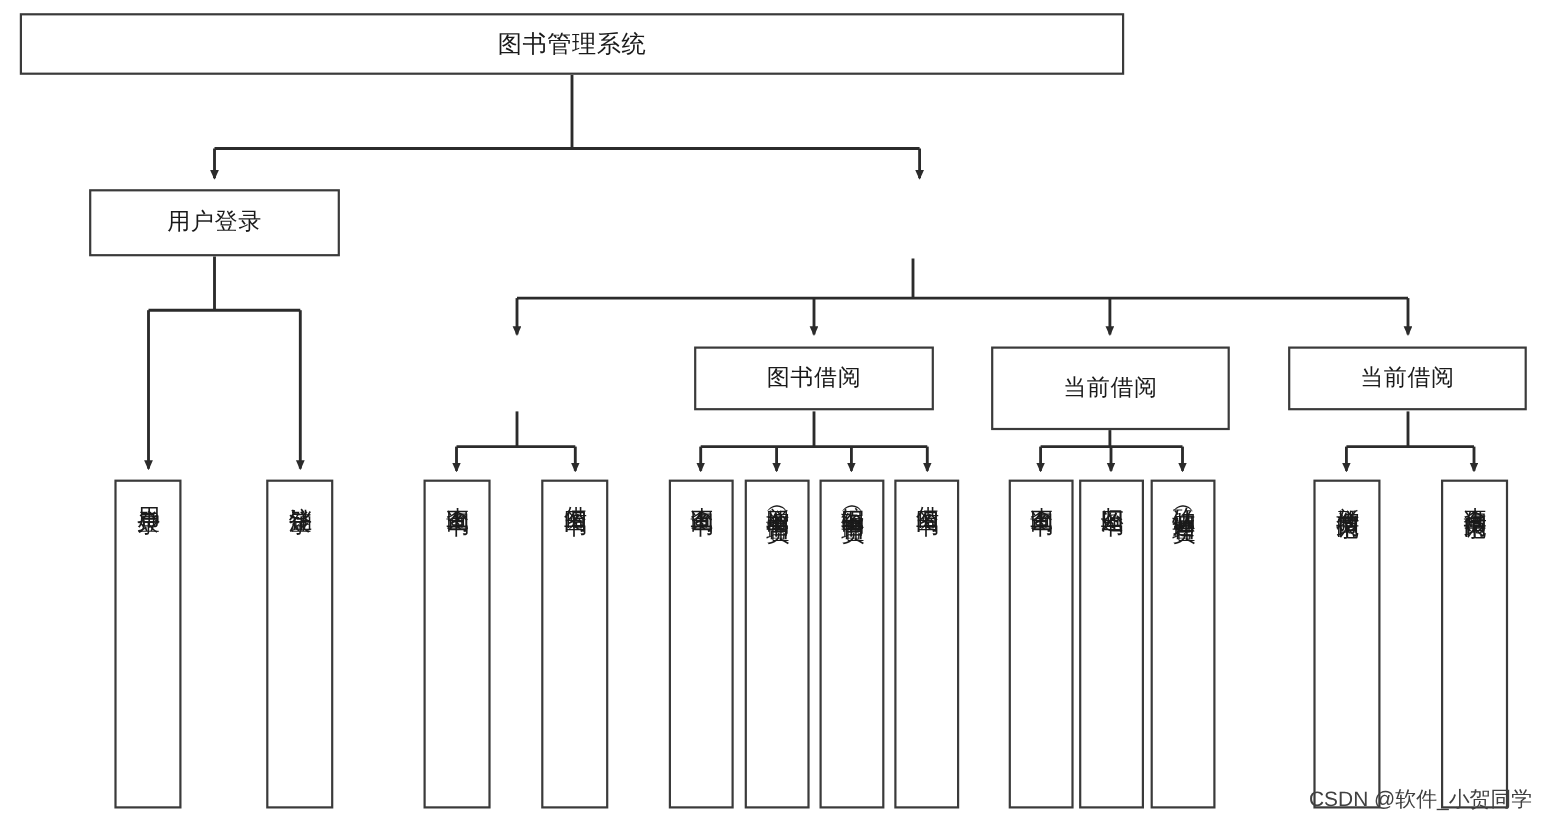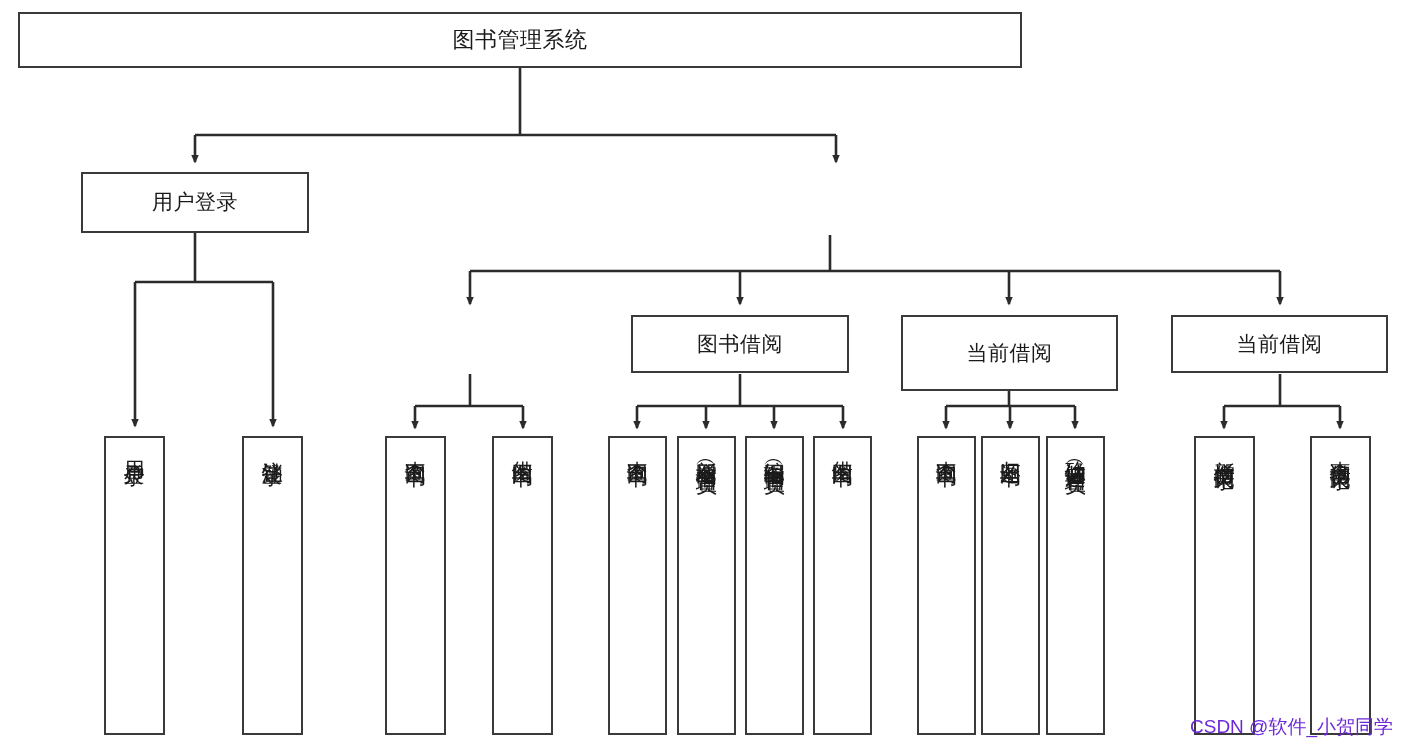--- a/index.html
+++ b/index.html
@@ -59,21 +59,21 @@
   .node.vert .node-label {
     writing-mode: vertical-rl;
     text-orientation: upright;
     font-size: 21px;
     line-height: 1.02;
     letter-spacing: 2px;
     white-space: nowrap;
   }
   .watermark {
     position: absolute;
-    color: #6d28d9;
+    color: #404040;
     font-size: 19px;
     white-space: nowrap;
     user-select: none;
   }
 </style>
 </head>
 <body>
 
 <div id="diagram-canvas">
 

